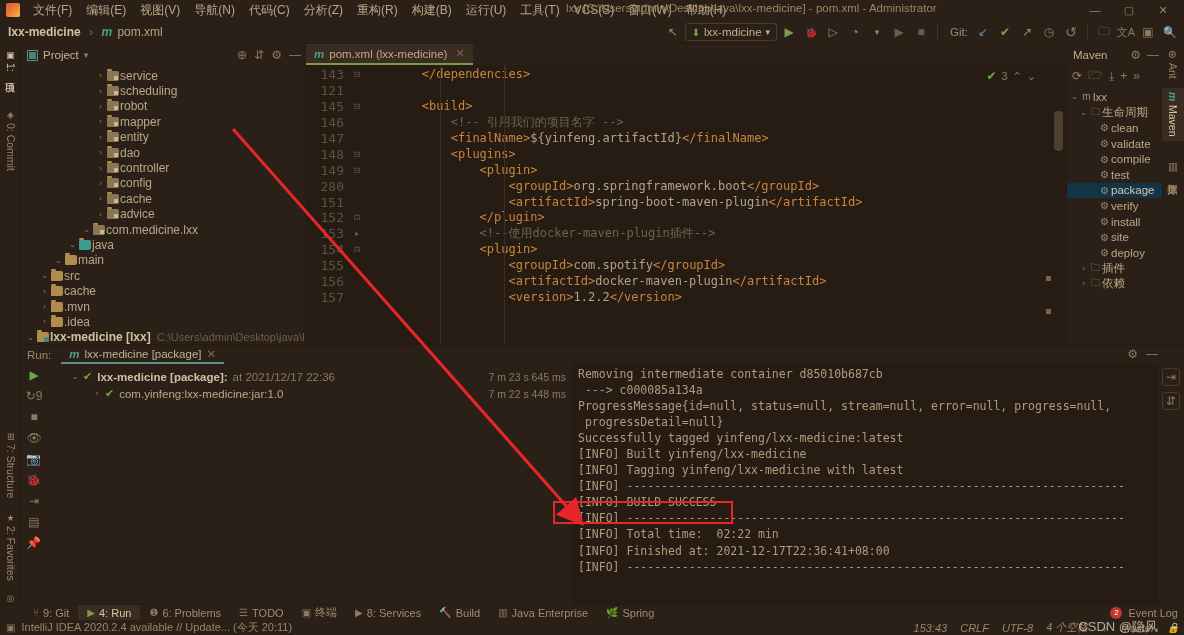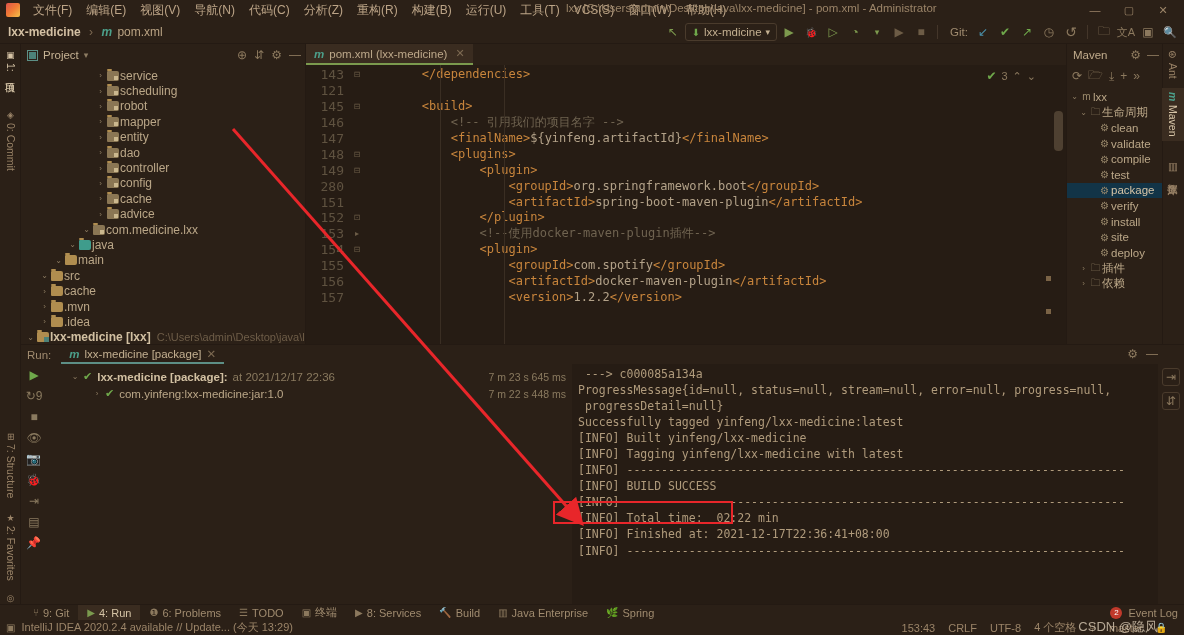--- a/index.html
+++ b/index.html
@@ -198,21 +198,21 @@
   .tw .ic{ font-size:10px; color:#8c795e;}
   .tw.sel .ic{ color:#7b9a4e;}
   .twright{ margin-left:auto; display:flex;align-items:center;gap:6px;padding-right:6px;}
   .badge{ width:12px;height:12px;border-radius:50%;background:#c0392b;color:#fff;font-size:8px;display:flex;align-items:center;justify-content:center;}
 
   .statusbar{
     position:absolute; left:0; right:0; bottom:0; height:15px;
     background:#2b2017; display:flex;align-items:center;padding-left:6px;gap:6px;
     font-size:11px; color:#9b8468;
   }
-  .statusbar .right{ margin-left:auto; display:flex;align-items:center;gap:13px;padding-right:16px;}
+  .statusbar .right{ margin-left:auto; display:flex;align-items:center;gap:13px;padding-right:4px;font-style:italic;}
   .watermark{
     position:absolute; right:26px; bottom:-1px; font-size:13px; color:#cfc0ab; opacity:.85;
     font-family:"Liberation Sans",sans-serif;
   }
 
   
   .arrow{ position:absolute; left:0; top:0; width:1184px;height:635px; pointer-events:none; z-index:60;}
   .redbox{
     position:absolute; left:553px; top:501px; width:180px; height:23px;
     border:2px solid #e8262a; z-index:61;
@@ -675,20 +675,21 @@
             <span class="dur">7 m 23 s 645 ms</span>
           </div>
           <div class="rtrow" style="padding-left: 42px;">
             <span class="arw">›</span>
             <span class="ck">✔</span>
             <span>com.yinfeng:lxx-medicine:jar:1.0</span>
             <span class="dur">7 m 22 s 448 ms</span>
           </div>
         </div>
       <div class="console" id="console">
+          <div class="cl">Removing intermediate container d85010b687cb</div>
           <div class="cl"> ---&gt; c000085a134a</div>
           <div class="cl">ProgressMessage{id=null, status=null, stream=null, error=null, progress=null,</div>
           <div class="cl"> progressDetail=null}</div>
           <div class="cl">Successfully tagged yinfeng/lxx-medicine:latest</div>
           <div class="cl">[INFO] Built yinfeng/lxx-medicine</div>
           <div class="cl">[INFO] Tagging yinfeng/lxx-medicine with latest</div>
           <div class="cl">[INFO] ------------------------------------------------------------------------</div>
           <div class="cl">[INFO] BUILD SUCCESS</div>
           <div class="cl">[INFO] ------------------------------------------------------------------------</div>
           <div class="cl">[INFO] Total time:  02:22 min</div>
@@ -740,21 +741,21 @@
         <span>Spring</span>
       </div>
       <div class="twright">
       <span class="badge">2</span>
       <span style="font-size:11px;color:#a08b6f">Event Log</span>
     </div>
   </div>
 
   <div class="statusbar">
     <span style="font-size:10px;color:#8c795e">▣</span>
-    <span>IntelliJ IDEA 2020.2.4 available // Update... (今天 13:29)</span>
+    <span>IntelliJ IDEA 2020.2.4 available // Update... (今天 20:11)</span>
     <span class="right">
       <span>153:43</span>
       <span>CRLF</span>
       <span>UTF-8</span>
       <span>4 个空格</span>
       <span>⑂</span>
       <span>master</span>
       <span style="font-size:10px">🔒</span>
     </span>
     <span class="watermark">CSDN @隐风</span>

